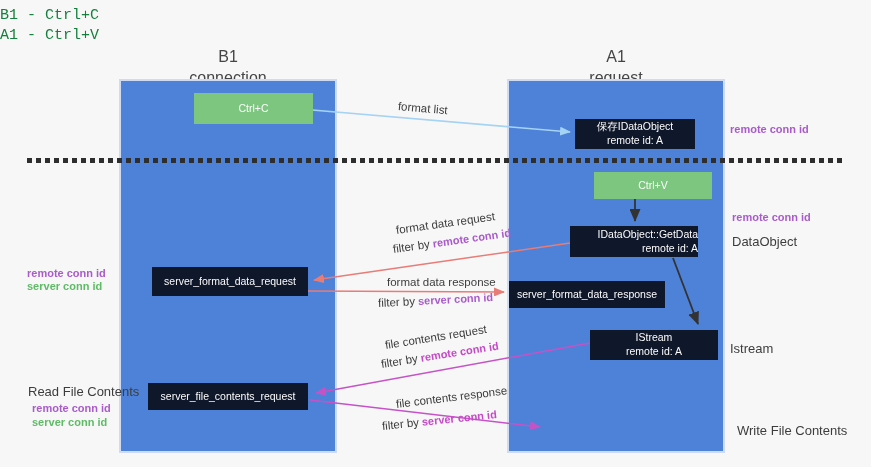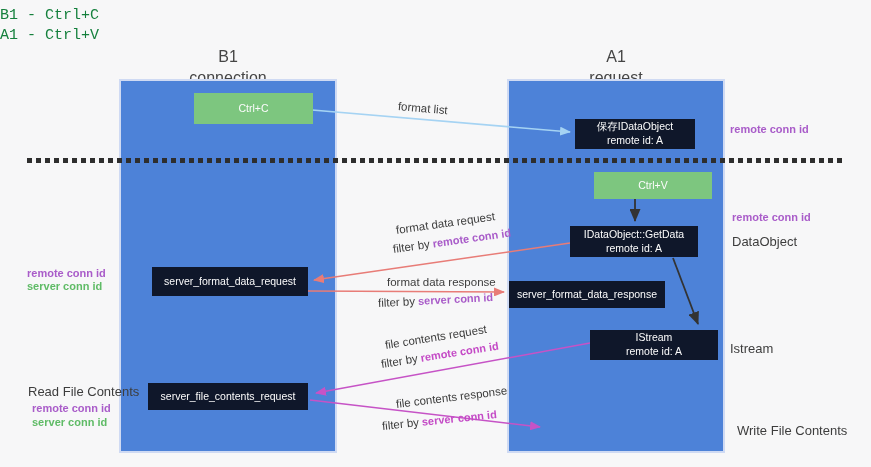--- a/index.html
+++ b/index.html
@@ -95,21 +95,21 @@
 
   <div class="node orange" style="left:575px; top:119px; width:120px; height:30px;">
     <div>保存IDataObject</div>
     <div>remote id: A</div>
   </div>
 
   <div class="node green" style="left:576px; top:172px; width:118px; height:27px;margin-left:18px;">
     <div>Ctrl+V</div>
   </div>
 
-  <div class="node orange" style="left:570px; top:226px; width:128px; height:31px;">
+  <div class="node orange" style="left:570px; top:226px; width:128px; height:31px;align-items:flex-end;">
     <div>IDataObject::GetData</div>
     <div>remote id: A</div>
   </div>
 
   <div class="node orange" style="left:509px; top:281px; width:156px; height:27px;">
     <div>server_format_data_response</div>
   </div>
 
   <div class="node orange" style="left:152px; top:267px; width:156px; height:29px;">
     <div>server_format_data_request</div>

